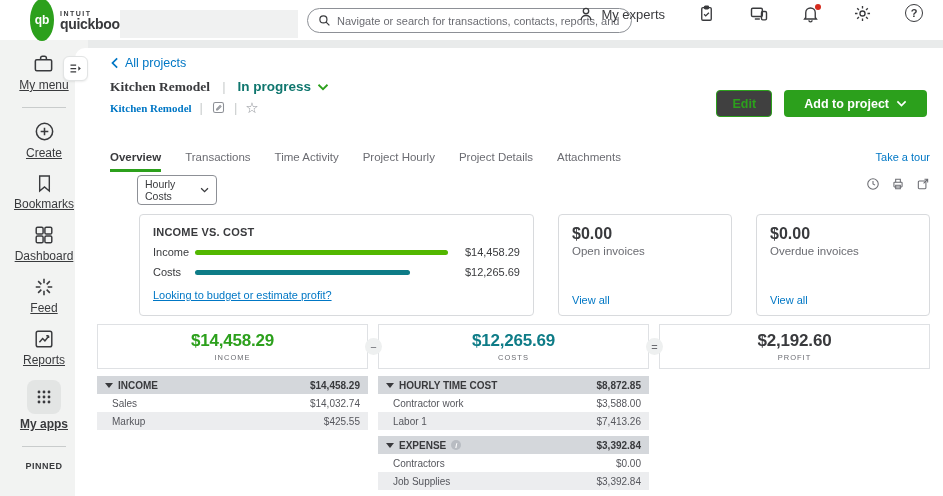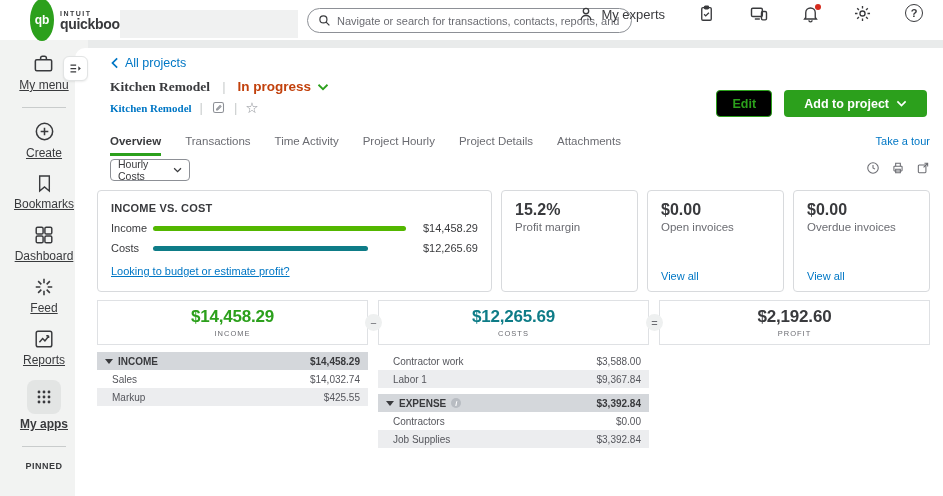--- a/index.html
+++ b/index.html
@@ -44,47 +44,47 @@
     border-top-left-radius:10px; padding:8px 13px 0 22px; }
   .expand-tab { position:absolute; top:56px; left:63px; width:25px; height:25px; background:#fff;
     border:1px solid #e2e4e4; border-radius:6px; box-shadow:0 1px 2px rgba(0,0,0,0.08);
     display:flex; align-items:center; justify-content:center; z-index:11; cursor:pointer; }
 
   .back-row { display:flex; align-items:center; gap:6px; color:#0077c5; font-size:12.5px;
     margin-left:13px; cursor:pointer; width:fit-content; }
   .title-row { display:flex; align-items:baseline; gap:12px; margin:9px 0 0 13px; }
   .proj-name { font-family:"Liberation Serif", serif; font-weight:bold; font-size:13.5px; }
   .vsep { color:#c9cccc; font-size:13px; }
-  .status { display:flex; align-items:center; gap:6px; color:#c2410c; font-weight:bold; font-size:13.5px; cursor:pointer; }
+  .status { display:flex; align-items:center; gap:6px; color:#0f766e; font-weight:bold; font-size:13.5px; cursor:pointer; }
   .subtitle-row { display:flex; align-items:center; gap:8px; margin:5px 0 0 13px; }
   .proj-sub { font-family:"Liberation Serif", serif; font-weight:bold; font-size:11px; color:#0077c5; cursor:pointer; }
   .star { font-size:15px; color:#8d9096; line-height:1; cursor:pointer; }
 
   .action-btns { position:absolute; top:42px; right:16px; display:flex; gap:12px; }
-  .btn-edit { width:56px; height:27px; background:#000000; border:1px solid #2ca01c; border-radius:4px;
+  .btn-edit { width:56px; height:27px; background:#404040; border:1px solid #2ca01c; border-radius:4px;
     color:#2ca01c; font-weight:bold; font-size:12.5px; cursor:pointer; font-family:"Liberation Sans", sans-serif; }
   .btn-add { height:27px; padding:0 20px; background:#2ca01c; border:none; border-radius:4px;
     color:#fff; font-weight:bold; font-size:12.5px; cursor:pointer; display:flex; align-items:center; gap:7px;
     font-family:"Liberation Sans", sans-serif; }
 
   
-  .tabs { display:flex; gap:24px; margin:20px 0 0 13px; font-size:11.5px; color:#6b6c72; position:relative; }
+  .tabs { display:flex; gap:24px; margin:36px 0 0 13px; font-size:11.5px; color:#6b6c72; position:relative; }
   .tab { padding-bottom:6px; cursor:pointer; }
   .tab.active { color:#393a3d; font-weight:bold; border-bottom:3px solid #2ca01c; }
   .take-tour { position:absolute; right:0; top:0; color:#0077c5; font-size:11px; cursor:pointer; }
 
   .filter-label { font-size:10px; color:#6b6c72; margin:7px 0 0 13px; }
   .filter-row { position:relative; margin:3px 0 0 13px; }
-  .dropdown { width:80px; height:22px; border:1px solid #8d9096; border-radius:4px; background:#fff;
-    display:flex; align-items:center; justify-content:space-between; padding:0 7px; font-size:10.5px; cursor:pointer; }
+  .dropdown { width:80px; height:30px; border:1px solid #8d9096; border-radius:4px; background:#fff;
+    display:flex; align-items:center; justify-content:space-between; padding:0 7px; font-size:10.5px; cursor:pointer;margin-left:27px; }
   .tool-icons { position:absolute; right:0; top:2px; display:flex; gap:11px; }
   .tool-icons > div { cursor:pointer; }
 
   
-  .cards { display:flex; gap:9px; margin-top:9px; }
+  .cards { display:flex; gap:24px; margin-top:9px;margin-left:42px; }
   .card { background:#fff; border:1px solid #d8dadd; border-radius:4px; height:102px; position:relative; }
   .card-ivc { width:395px; padding:11px 13px; }
   .card-ivc h3 { font-size:11px; letter-spacing:0.2px; }
   .bar-row { display:flex; align-items:center; margin-top:8px; }
   .bar-row .blabel { width:42px; font-size:11px; color:#393a3d; }
   .bar-track { flex:1; }
   .bar { height:5px; border-radius:3px; }
   .bar.income { background:#53b700; }
   .bar.costs { background:#0e7c87; }
   .bar-row .bval { width:72px; text-align:right; font-size:11px; }
@@ -367,24 +367,20 @@
       <div class="bar-row">
         <span class="blabel">Costs</span>
         <span class="bar-track">
             <span class="bar costs" style="display: block; width: 85%;"></span>
           </span>
         <span class="bval">$12,265.69</span>
       </div>
       <span class="budget-link">Looking to budget or estimate profit?</span>
     </div>
 
-    <div class="card card-metric">
-      <div class="mval">15.2%</div>
-      <div class="mlbl">Profit margin</div>
-    </div>
 
     <div class="card card-metric">
       <div class="mval">$0.00</div>
       <div class="mlbl">Open invoices</div>
       <div class="view-all">View all</div>
     </div>
 
     <div class="card card-metric">
       <div class="mval">$0.00</div>
       <div class="mlbl">Overdue invoices</div>
@@ -427,28 +423,35 @@
           <div class="trow">
             <span class="rname">Markup</span>
             <span>$425.55</span>
           </div>
         </div>
       </div>
     </div>
 
     <div>
       <div class="tbl">
+        <div class="trow thead">
+          <span class="left">
+              <span class="tri"></span>
+            <span>HOURLY TIME COST</span>
+            </span>
+          <span>$8,872.85</span>
+        </div>
         <div class="tbody">
           <div class="trow">
             <span class="rname">Contractor work</span>
             <span>$3,588.00</span>
           </div>
           <div class="trow">
             <span class="rname">Labor 1</span>
-            <span>$9,367.84</span>
+            <span>$7,413.26</span>
           </div>
         </div>
       </div>
 
       <div class="tbl">
         <div class="trow thead">
           <span class="left">
               <span class="tri"></span>
             <span>EXPENSE</span>
             <span class="info-dot">i</span>

